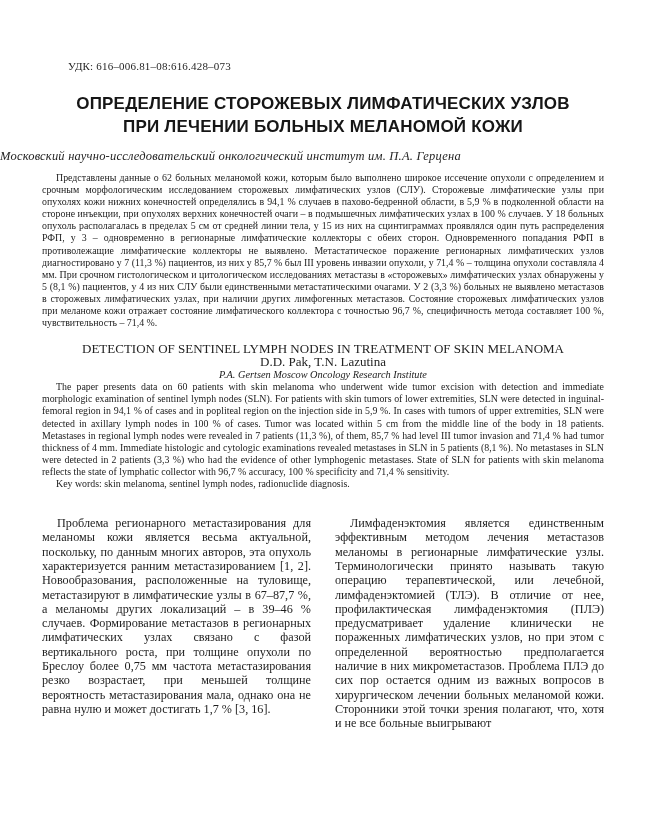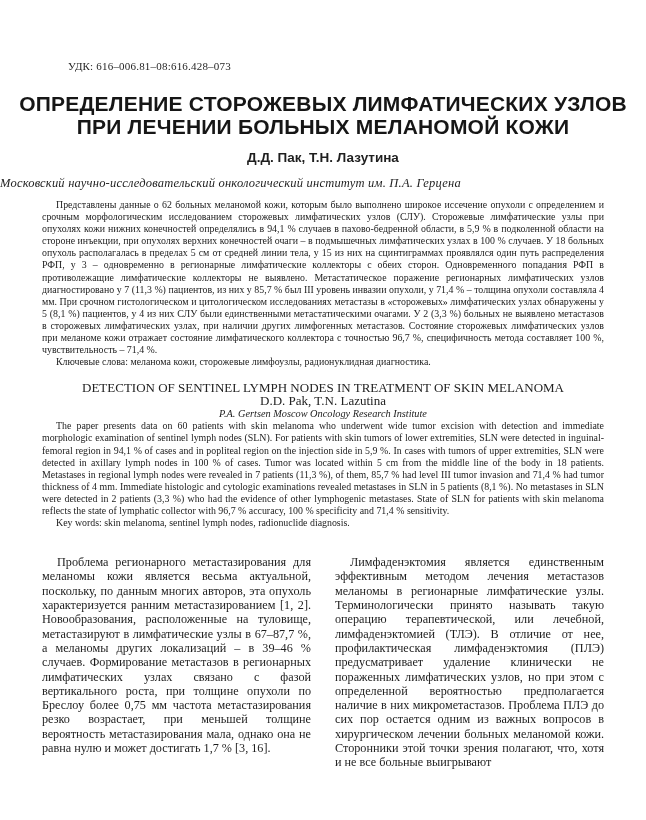--- a/index.html
+++ b/index.html
@@ -17,21 +17,21 @@
     margin: 60px 44px 8px 68px;
     font-size: 11px;
     letter-spacing: 0.2px;
   }
 
   .title {
     margin-top: 20px;
     text-align: center;
     font-family: "Liberation Sans", sans-serif;
     font-weight: bold;
-    font-size: 21px;
+    font-size: 17px;
     line-height: 23px;
     color: #161616;
     letter-spacing: 0.2px;
   }
   .title-line { display: block; }
 
   .authors {
     margin-top: 12px;
     text-align: center;
     font-family: "Liberation Sans", sans-serif;
@@ -89,27 +89,25 @@
 
 <div class="page">
 
   <div class="udk">УДК: 616–006.81–08:616.428–073</div>
 
   <h1 class="title">
     <span class="title-line">ОПРЕДЕЛЕНИЕ СТОРОЖЕВЫХ ЛИМФАТИЧЕСКИХ УЗЛОВ</span>
     <span class="title-line">ПРИ ЛЕЧЕНИИ БОЛЬНЫХ МЕЛАНОМОЙ КОЖИ</span>
   </h1>
 
-  <div class="authors">Д.Д. Пак, Т.Н. Лазутина</div>
 
   <div class="affiliation">Московский научно-исследовательский онкологический институт им. П.А. Герцена</div>
 
   <section class="abstract ru">
     <p class="abs-text">Представлены данные о 62 больных меланомой кожи, которым было выполнено широкое иссечение опухоли с определением и срочным морфологическим исследованием сторожевых лимфатических узлов (СЛУ). Сторожевые лимфатические узлы при опухолях кожи нижних конечностей определялись в 94,1 % случаев в пахово-бедренной области, в 5,9 % в подколенной области на стороне инъекции, при опухолях верхних конечностей очаги – в подмышечных лимфатических узлах в 100 % случаев. У 18 больных опухоль располагалась в пределах 5 см от средней линии тела, у 15 из них на сцинтиграммах проявлялся один путь распределения РФП, у 3 – одновременно в регионарные лимфатические коллекторы с обеих сторон. Одновременного попадания РФП в противолежащие лимфатические коллекторы не выявлено. Метастатическое поражение регионарных лимфатических узлов диагностировано у 7 (11,3 %) пациентов, из них у 85,7 % был III уровень инвазии опухоли, у 71,4 % – толщина опухоли составляла 4 мм. При срочном гистологическом и цитологическом исследованиях метастазы в «сторожевых» лимфатических узлах обнаружены у 5 (8,1 %) пациентов, у 4 из них СЛУ были единственными метастатическими очагами. У 2 (3,3 %) больных не выявлено метастазов в сторожевых лимфатических узлах, при наличии других лимфогенных метастазов. Состояние сторожевых лимфатических узлов при меланоме кожи отражает состояние лимфатического коллектора с точностью 96,7 %, специфичность метода составляет 100 %, чувствительность – 71,4 %.</p>
-    <p class="abs-text keywords">Ключевые слова: меланома кожи, сторожевые лимфоузлы, радионуклидная диагностика.</p>
   </section>
 
   <section class="abstract en">
     <div class="en-title">DETECTION OF SENTINEL LYMPH NODES IN TREATMENT OF SKIN MELANOMA</div>
     <div class="en-authors">D.D. Pak, T.N. Lazutina</div>
     <div class="en-affiliation">P.A. Gertsen Moscow Oncology Research Institute</div>
     <p class="abs-text">The paper presents data on 60 patients with skin melanoma who underwent wide tumor excision with detection and immediate morphologic examination of sentinel lymph nodes (SLN). For patients with skin tumors of lower extremities, SLN were detected in inguinal-femoral region in 94,1 % of cases and in popliteal region on the injection side in 5,9 %. In cases with tumors of upper extremities, SLN were detected in axillary lymph nodes in 100 % of cases. Tumor was located within 5 cm from the middle line of the body in 18 patients. Metastases in regional lymph nodes were revealed in 7 patients (11,3 %), of them, 85,7 % had level III tumor invasion and 71,4 % had tumor thickness of 4 mm. Immediate histologic and cytologic examinations revealed metastases in SLN in 5 patients (8,1 %). No metastases in SLN were detected in 2 patients (3,3 %) who had the evidence of other lymphogenic metastases. State of SLN for patients with skin melanoma reflects the state of lymphatic collector with 96,7 % accuracy, 100 % specificity and 71,4 % sensitivity.</p>
     <p class="abs-text keywords">Key words: skin melanoma, sentinel lymph nodes, radionuclide diagnosis.</p>
   </section>
 

